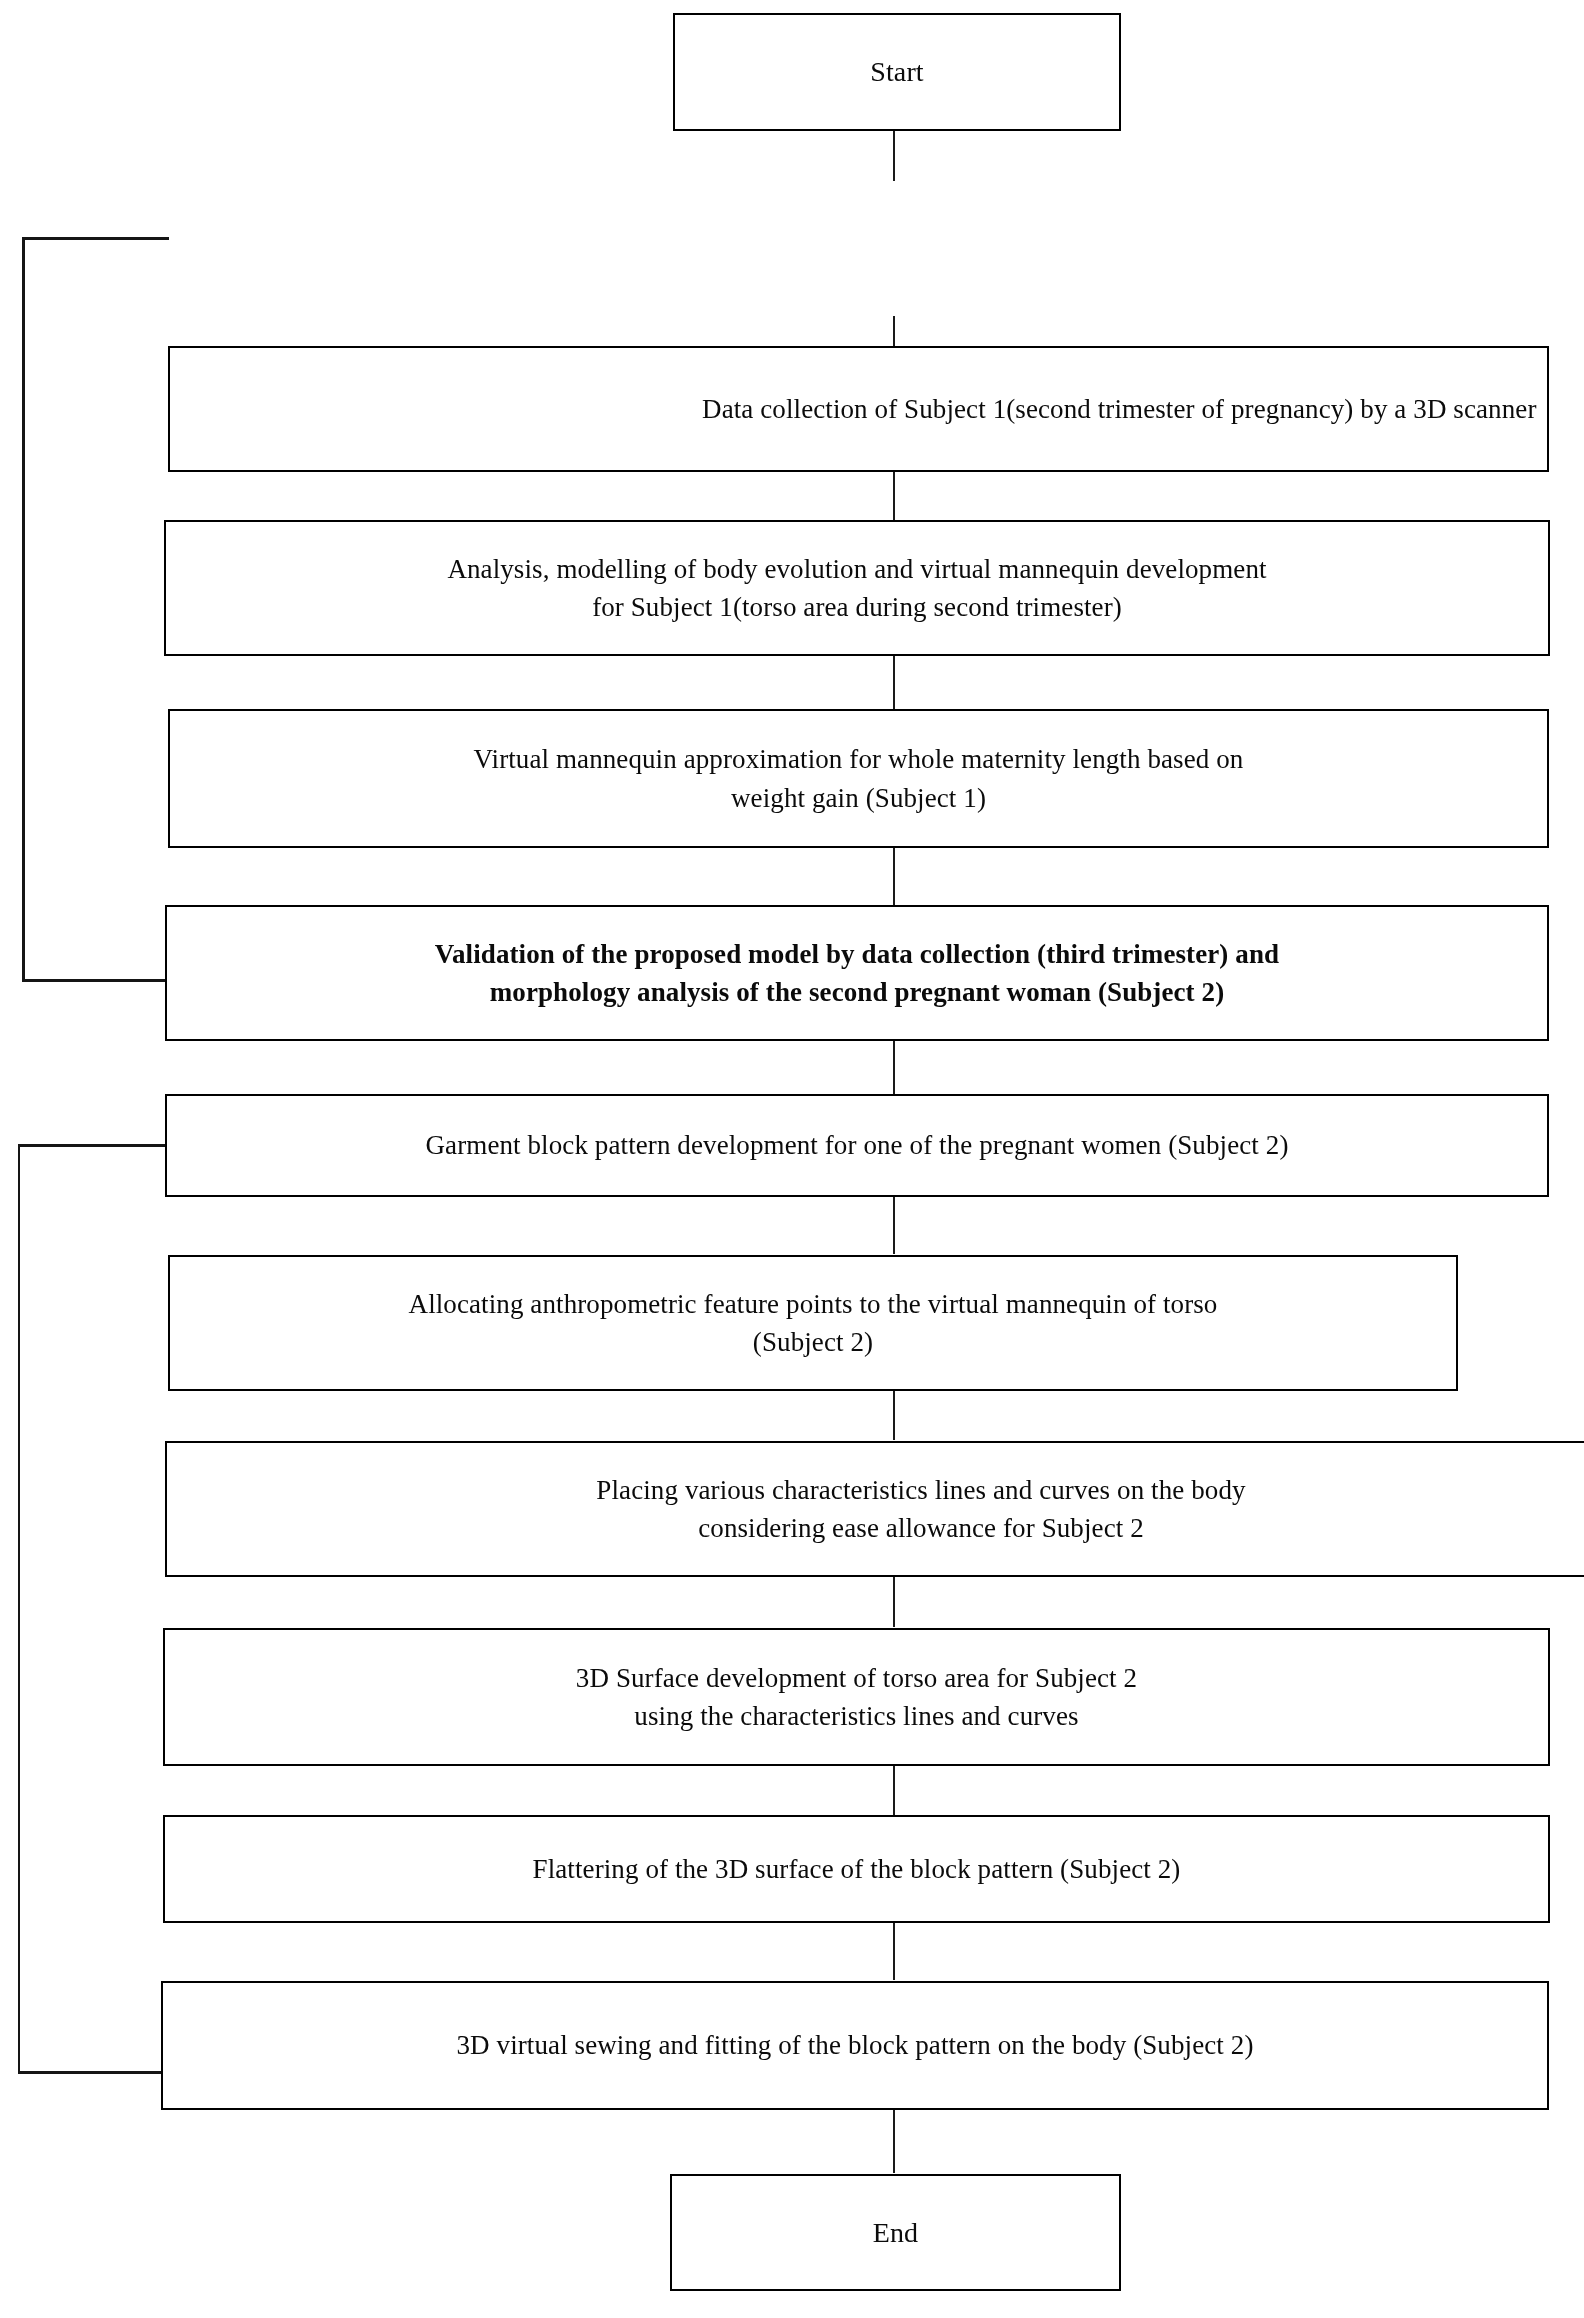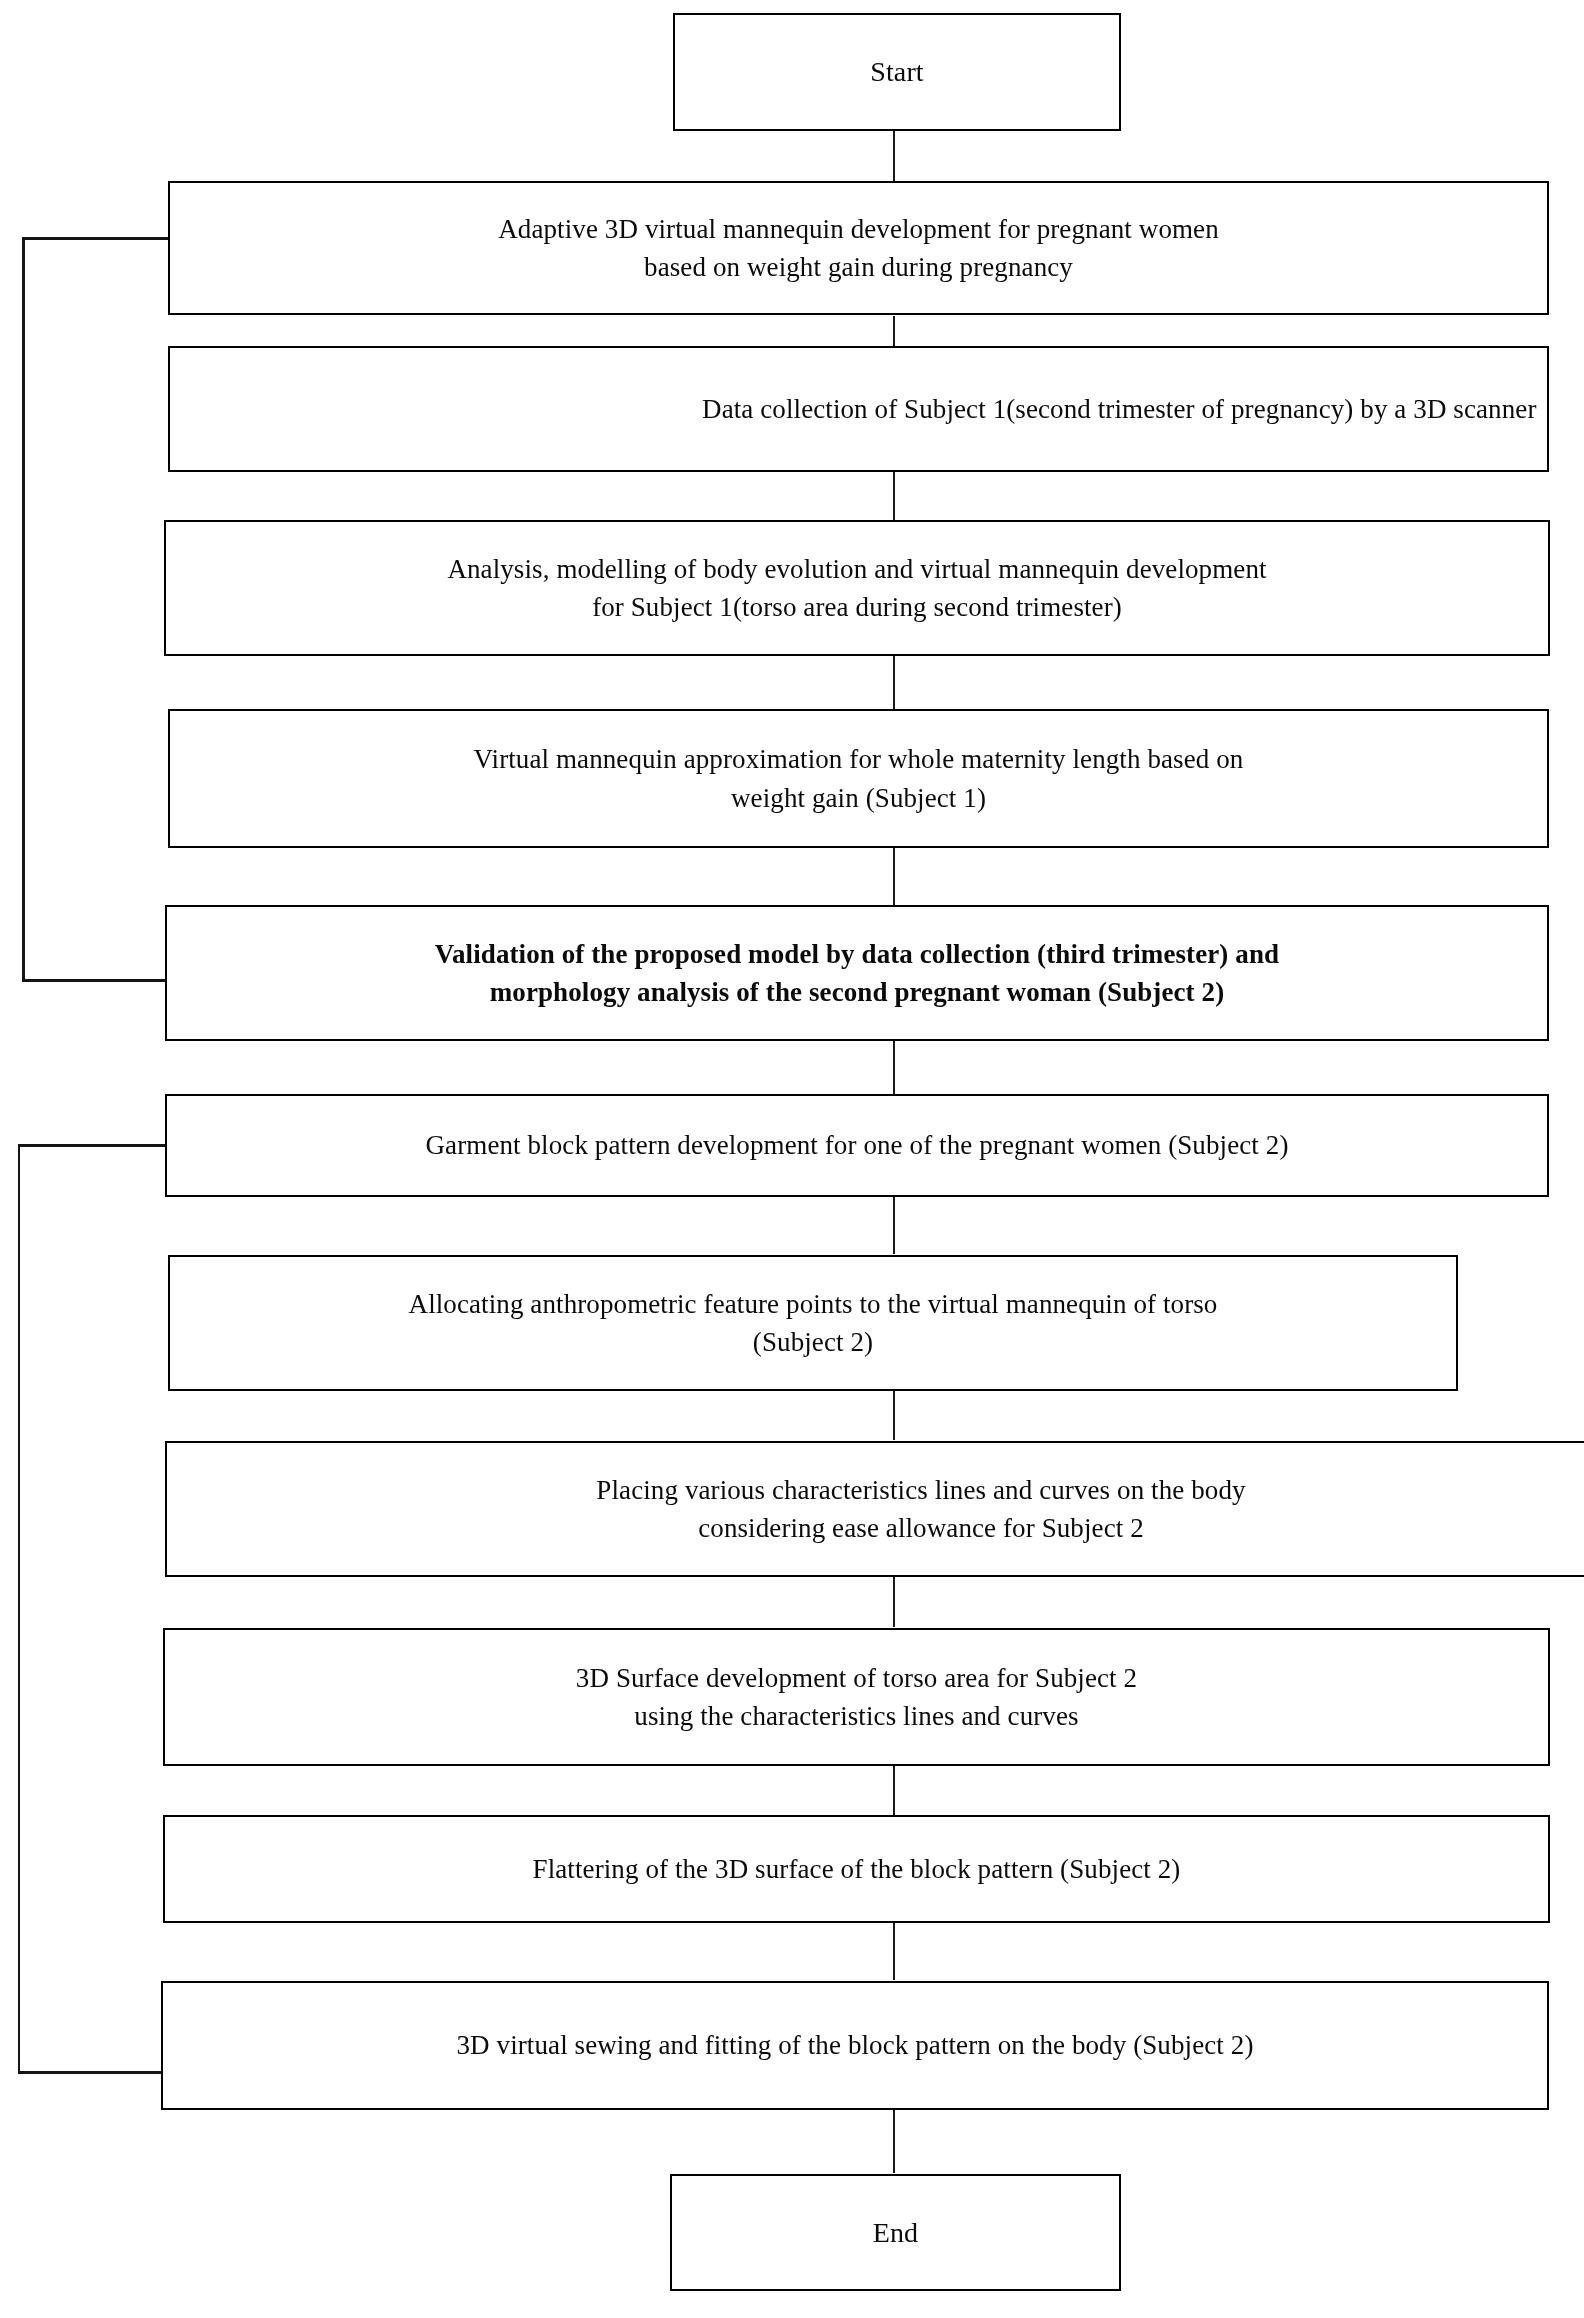--- a/index.html
+++ b/index.html
@@ -78,24 +78,20 @@
   <div class="loop-line loop-h" style="left:22px; top:979px; width:147px;"></div>
 
   <div class="loop-line loop-h" style="left:17.5px; top:1144px; width:149px;"></div>
   <div class="loop-line loop-v" style="left:17.5px; top:1144px; height:930px;"></div>
   <div class="loop-line loop-h" style="left:17.5px; top:2071px; width:149px;"></div>
 
   <div class="node terminator" style="left:673px; top:13px; width:448px; height:118px;">
     <span class="label">Start</span>
   </div>
 
-  <div class="node" style="left:168px; top:181px; width:1381px; height:134px;">
-    <span class="label">Adaptive 3D virtual mannequin development for pregnant women
-based on weight gain during pregnancy</span>
-  </div>
 
   <div class="node" style="left:168px; top:346px; width:1381px; height:126px;text-align:right;">
     <span class="label">Data collection of Subject 1(second trimester of pregnancy) by a 3D scanner</span>
   </div>
 
   <div class="node" style="left:164px; top:520px; width:1386px; height:136px;">
     <span class="label">Analysis, modelling of body evolution and virtual mannequin development
 for Subject 1(torso area during second trimester)</span>
   </div>
 

